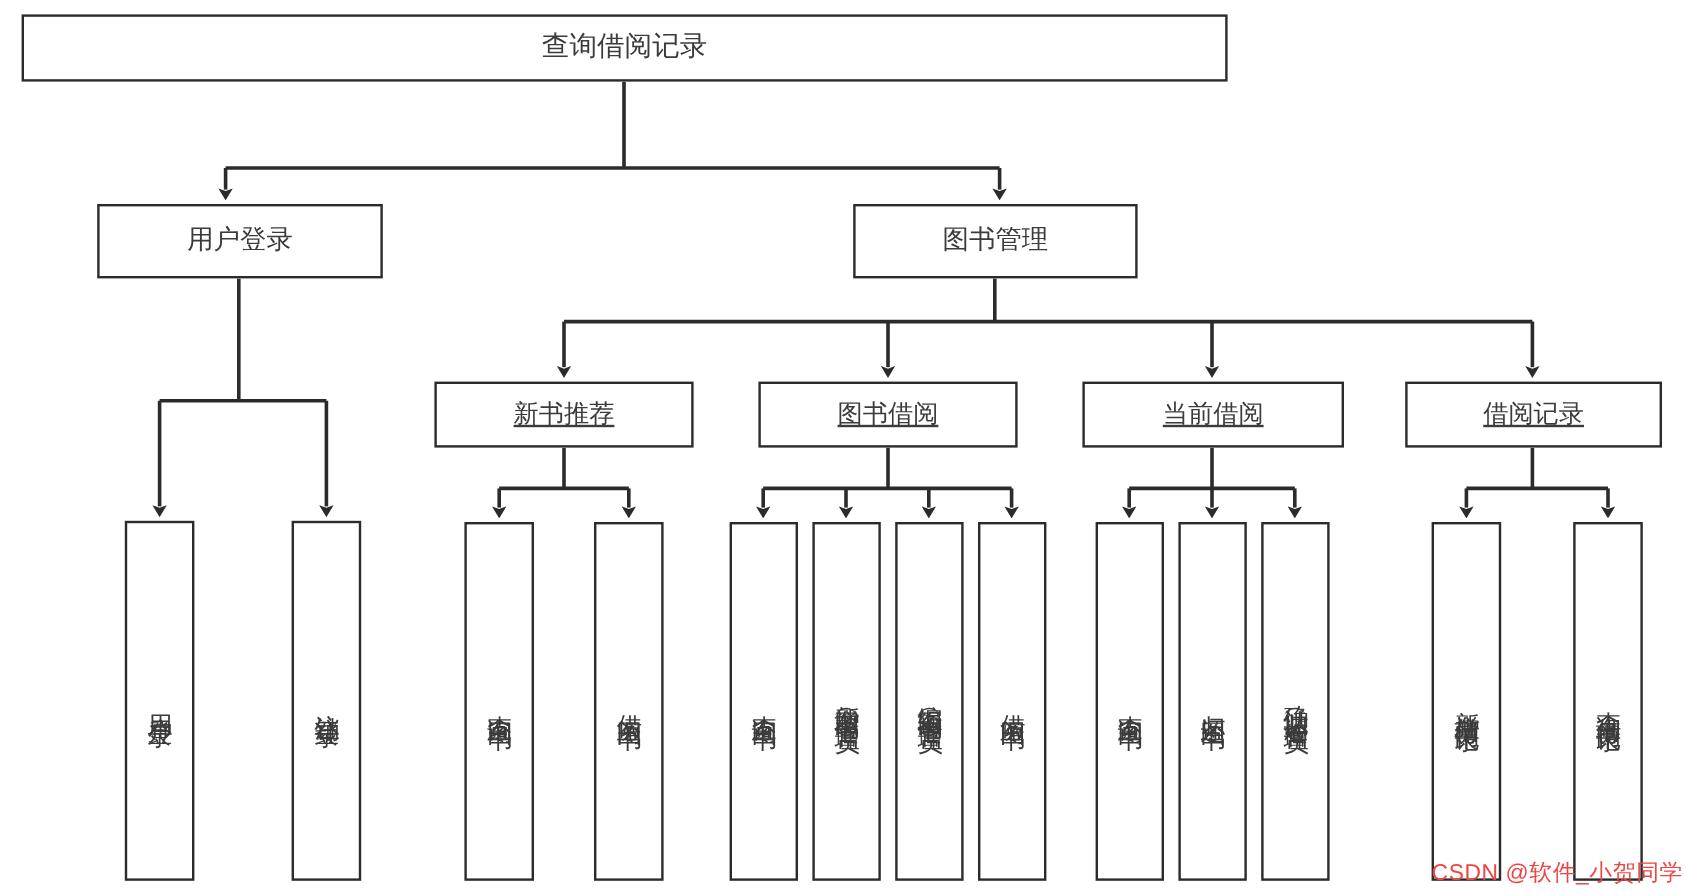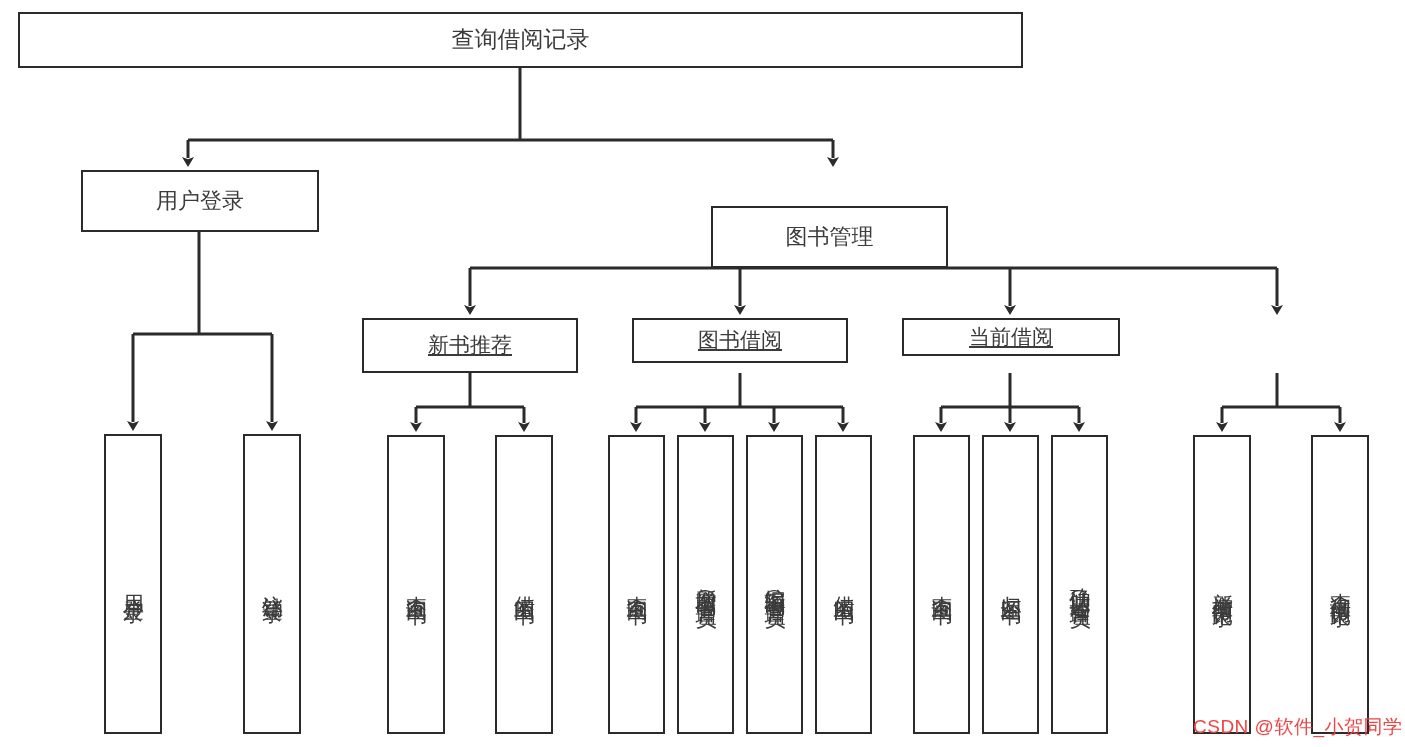--- a/index.html
+++ b/index.html
@@ -123,32 +123,35 @@
     </g>
   </svg>
 
   <div class="node lvl-root" style="left:18px; top:12px; width:1005px; height:56px;">
     <span class="lbl">查询借阅记录</span>
   </div>
 
   <div class="node lvl-1" style="left:81px; top:170px; width:238px; height:62px;">
     <span class="lbl">用户登录</span>
   </div>
-  <div class="node lvl-1" style="left:711px; top:170px; width:237px; height:62px;margin-top:36px;">
+  <div class="node lvl-1" style="left:711px; top:170px; width:237px; height:62px;">
     <span class="lbl">图书管理</span>
   </div>
 
   <div class="node lvl-2" style="left:362px; top:318px; width:216px; height:55px;">
     <span class="lbl">新书推荐</span>
   </div>
-  <div class="node lvl-2" style="left:632px; top:318px; width:216px; height:45px;">
+  <div class="node lvl-2" style="left:632px; top:318px; width:216px; height:55px;">
     <span class="lbl">图书借阅</span>
   </div>
-  <div class="node lvl-2" style="left:902px; top:318px; width:218px; height:38px;">
+  <div class="node lvl-2" style="left:902px; top:318px; width:218px; height:55px;">
     <span class="lbl">当前借阅</span>
+  </div>
+  <div class="node lvl-2" style="left:1171px; top:318px; width:214px; height:55px;">
+    <span class="lbl">借阅记录</span>
   </div>
 
   <div class="node lvl-leaf vertical" style="left:104px; top:434px; width:58px; height:300px;">
     <span class="lbl">用户登录</span>
   </div>
   <div class="node lvl-leaf vertical" style="left:243px; top:434px; width:58px; height:300px;">
     <span class="lbl">注销登录</span>
   </div>
 
   <div class="node lvl-leaf vertical" style="left:387px; top:435px; width:58px; height:299px;">

